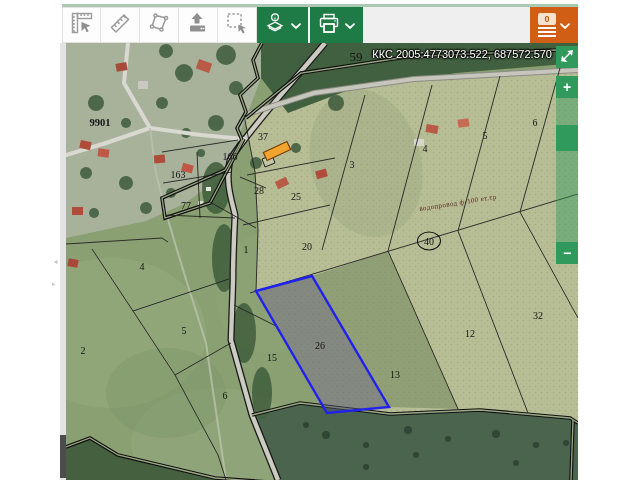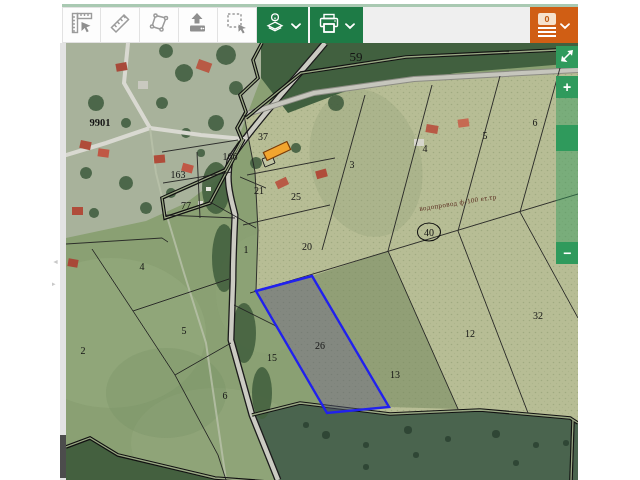--- a/index.html
+++ b/index.html
@@ -308,41 +308,42 @@
       <rect x="198" y="103.5" width="26" height="9" fill="#f2a52e" stroke="#7a3c08" stroke-width="1.2" transform="rotate(-25 211 108)"></rect>
 
       <polygon points="190,248 246,233 323,364 261,370" fill="#50536b" fill-opacity=".5" stroke="#2121ee" stroke-width="2.4"></polygon>
     </svg>
 
     <span class="plabel big" style="left:34px;top:59px;">9901</span>
     <span class="plabel" style="left:164px;top:113px;">166</span>
     <span class="plabel" style="left:112px;top:131px;">163</span>
     <span class="plabel" style="left:120px;top:162px;">77</span>
     <span class="plabel" style="left:197px;top:93px;">37</span>
-    <span class="plabel" style="left:193px;top:147px;">21</span>
+    <span class="plabel" style="left:193px;top:147px;">28</span>
     <span class="plabel" style="left:230px;top:153px;">25</span>
     <span class="plabel" style="left:286px;top:121px;">3</span>
     <span class="plabel" style="left:359px;top:105px;">4</span>
     <span class="plabel" style="left:419px;top:92px;">5</span>
     <span class="plabel" style="left:469px;top:79px;">6</span>
     <span class="plabel" style="left:180px;top:206px;">1</span>
     <span class="plabel" style="left:241px;top:203px;">20</span>
     <span class="plabel" style="left:17px;top:307px;">2</span>
     <span class="plabel" style="left:76px;top:223px;">4</span>
     <span class="plabel" style="left:118px;top:287px;">5</span>
     <span class="plabel" style="left:159px;top:352px;">6</span>
     <span class="plabel" style="left:206px;top:314px;">15</span>
     <span class="plabel" style="left:254px;top:302px;">26</span>
     <span class="plabel" style="left:329px;top:297px;margin-top:34px;">13</span>
     <span class="plabel" style="left:404px;top:290px;">12</span>
     <span class="plabel" style="left:472px;top:272px;">32</span>
     <span class="plabel tiny" style="left:290px;top:14px;">59</span>
 
     <span class="pipe" style="left:392px;top:160px;">водопровод ф-100 ет.тр</span>
-    <span class="marker40" style="left:363px;top:189px;">40</span>
+    <span class="marker40" style="left:363px;top:198px;">40</span>
+    <span class="crs">ККС 2005:4773073.522, 687572.570</span>
 
     <div class="zbtn" style="top:3px;">
       <span>
         <svg width="12" height="12" viewBox="0 0 12 12" stroke="#fff" stroke-width="1.6" fill="#fff">
           <line x1="3" y1="9" x2="9" y2="3"></line>
           <polygon points="8,1.5 11,1 10.5,4"></polygon>
           <polygon points="1,10.5 1.5,7.5 4.5,11"></polygon>
         </svg>
       </span>
     </div>

